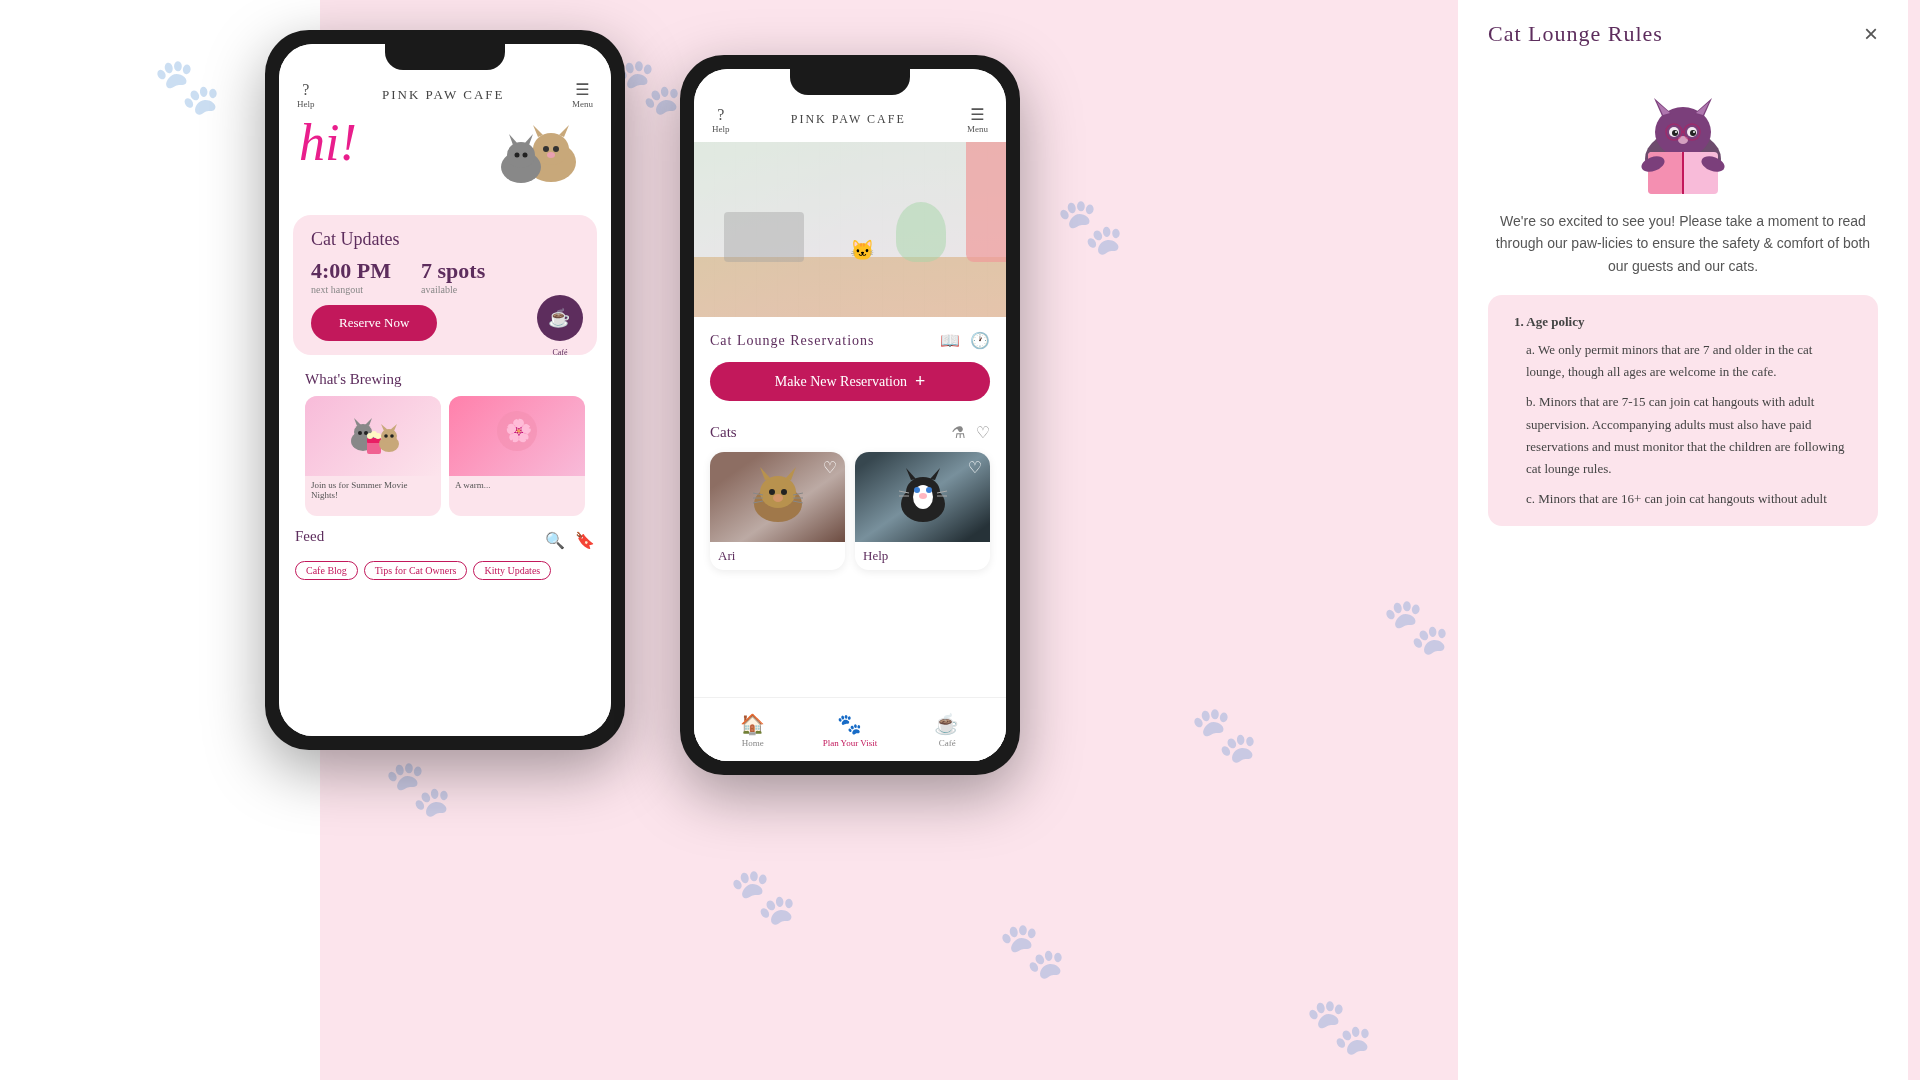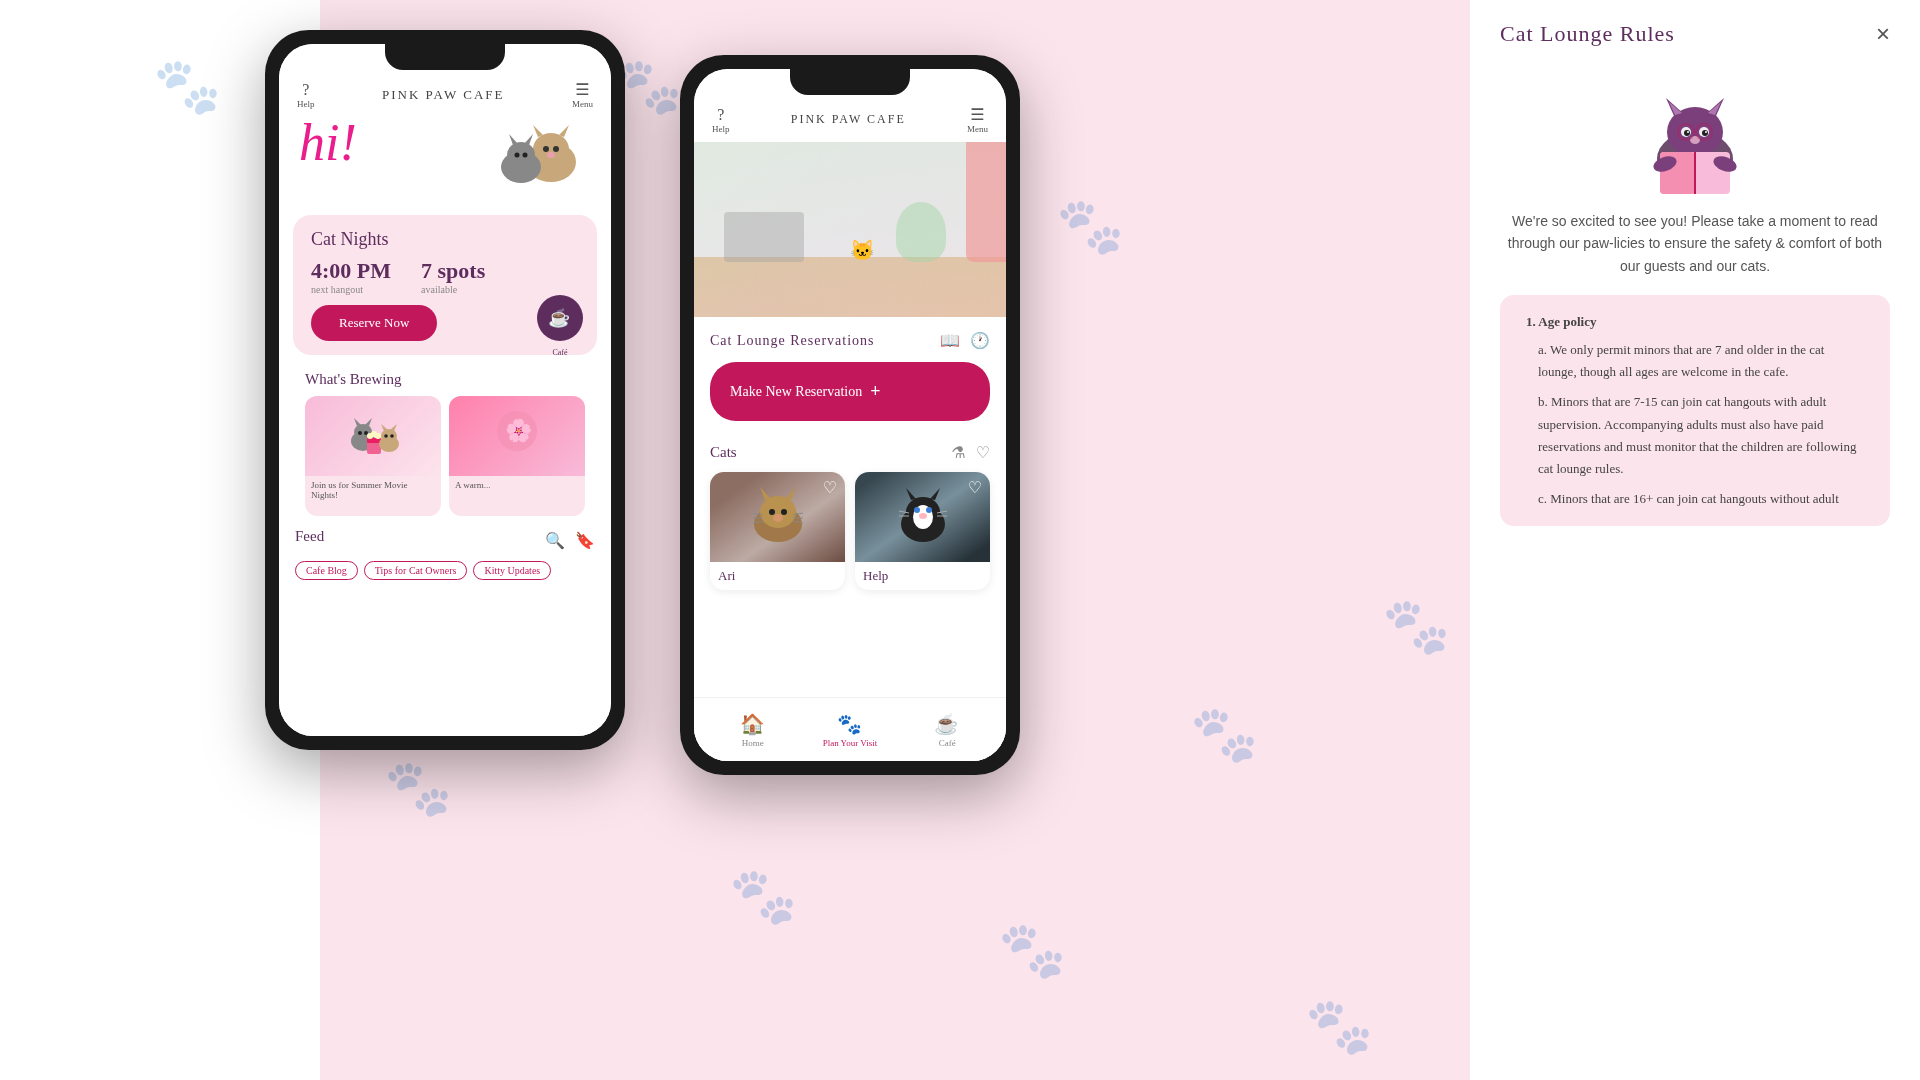--- a/index.html
+++ b/index.html
@@ -45,21 +45,21 @@
       position: absolute;
       left: 680px;
       top: 55px;
       width: 340px;
       height: 720px;
       z-index: 10;
     }
     
     .rules-panel {
       position: absolute;
-      right: 0;
+      right: 12px;
       top: 0;
       width: 450px;
       height: 1080px;
       background: white;
       z-index: 10;
       padding: 20px 30px;
       overflow: hidden;
     }
 
     
@@ -321,27 +321,28 @@
       font-size: 14px;
       color: #5d2d5d;
       font-family: 'Georgia', serif;
       letter-spacing: 1px;
     }
     .make-reservation-btn {
       background: #c2185b;
       color: white;
       border: none;
       border-radius: 26px;
-      padding: 19px 20px;
+      padding: 9px 20px;
       font-size: 14px;
       width: 100%;
       cursor: pointer;
       font-family: 'Georgia', serif;
       display: flex;
       align-items: center;
+      justify-content: center;
       gap: 8px;
       margin-bottom: 14px;
     }
 
     .cats-section {
       padding: 0 16px;
     }
     .cats-header {
       display: flex;
       justify-content: space-between;
@@ -568,21 +569,21 @@
               <ellipse cx="30" cy="48" rx="14" ry="13" fill="#888"></ellipse>
               <polygon points="22,38 18,27 27,37" fill="#888"></polygon>
               <polygon points="38,38 42,27 33,37" fill="#888"></polygon>
               <circle cx="26" cy="48" r="2.5" fill="#222"></circle>
               <circle cx="34" cy="48" r="2.5" fill="#222"></circle>
             </svg>
           </div>
         </div>
 
         <div class="lounge-card">
-          <div class="lounge-card-title">Cat Nights</div>
+          <div class="lounge-card-title">Cat Updates</div>
           <div class="lounge-stats">
             <div>
               <div class="lounge-stat-value">4:00 PM</div>
               <div class="lounge-stat-label">next hangout</div>
             </div>
             <div>
               <div class="lounge-stat-value">7 spots</div>
               <div class="lounge-stat-label">available</div>
             </div>
           </div>

